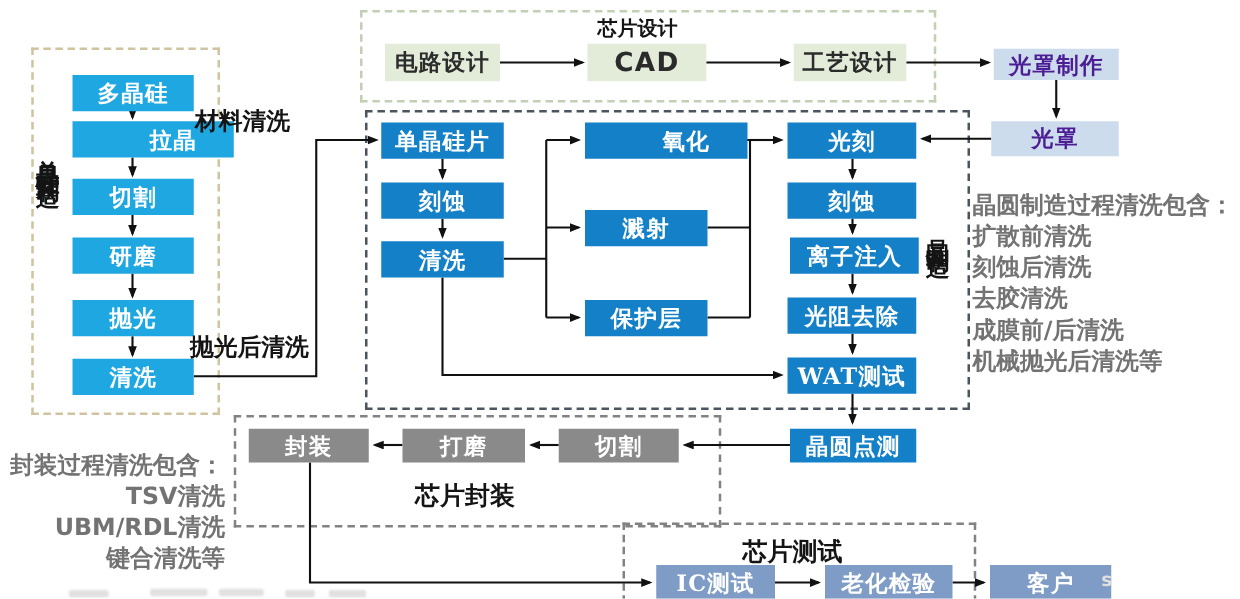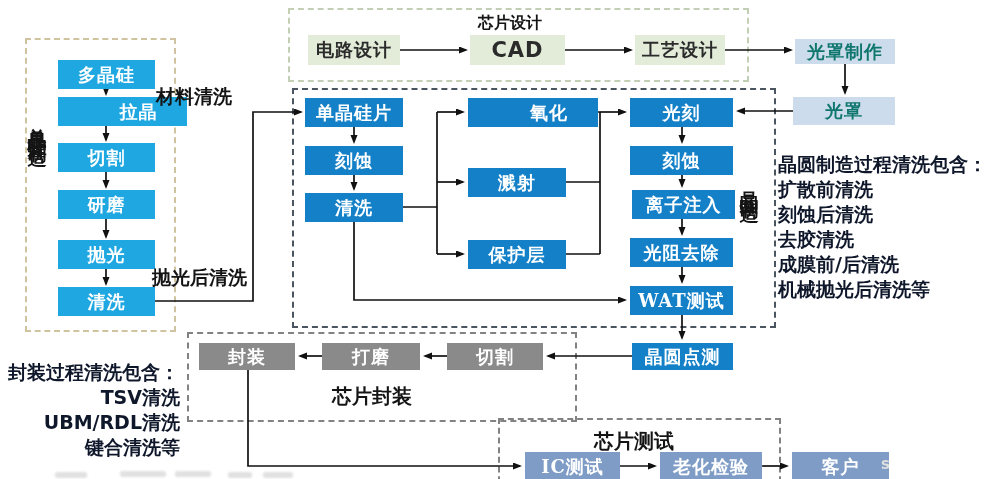--- a/index.html
+++ b/index.html
@@ -8,36 +8,36 @@
     font-family:"DejaVu Serif","Liberation Serif",serif;
   }
   .node{
     position:absolute;display:flex;align-items:center;justify-content:center;
     color:#fff;font-size:18px;font-weight:600;letter-spacing:1px;white-space:nowrap;
     z-index:3;
   }
   .cyan{background:#1ea7e1;}
   .blue{background:#1480c8;}
   .green{background:#e2ecd8;color:#2b2b2b;font-weight:600;}
-  .lightblue{background:#ccdcec;color:#0f766e;font-weight:700;}
+  .lightblue{background:#ccdcec;color:#4c1d95;font-weight:700;}
   .gray{background:#8a8a8a;}
   .steel{background:#7e9cc6;}
   .dashedbox{position:absolute;z-index:1;background:transparent;}
   .db-tan{border:2px dashed #cfc49f;}
   .db-green{border:2px dashed #c2cfb4;}
   .db-dark{border:2px dashed #4a5560;}
   .db-gray{border:2px dashed #828282;}
   .hlabel{
     position:absolute;color:#141414;font-weight:700;font-size:19px;white-space:nowrap;z-index:3;
   }
   .vlabel{
     position:absolute;color:#141414;font-weight:700;font-size:19px;z-index:3;
     writing-mode:vertical-rl;text-orientation:upright;letter-spacing:4px;line-height:20px;
   }
-  .note{position:absolute;color:#0f172a;font-weight:600;font-size:19px;line-height:25px;z-index:3;}
+  .note{position:absolute;color:#737373;font-weight:600;font-size:19px;line-height:25px;z-index:3;}
   .note div{white-space:nowrap;}
   .note-right div{text-align:right;}
   #wires{position:absolute;left:0;top:0;z-index:2;pointer-events:none;}
   .watermark{position:absolute;color:#dedede;font-weight:700;font-size:15px;z-index:4;
     font-family:"DejaVu Sans","Liberation Sans",sans-serif;}
   .smudge{position:absolute;height:6px;background:#c9c9c9;opacity:.55;border-radius:2px;filter:blur(1px);z-index:1;}
 </style>
 </head>
 <body>
 

